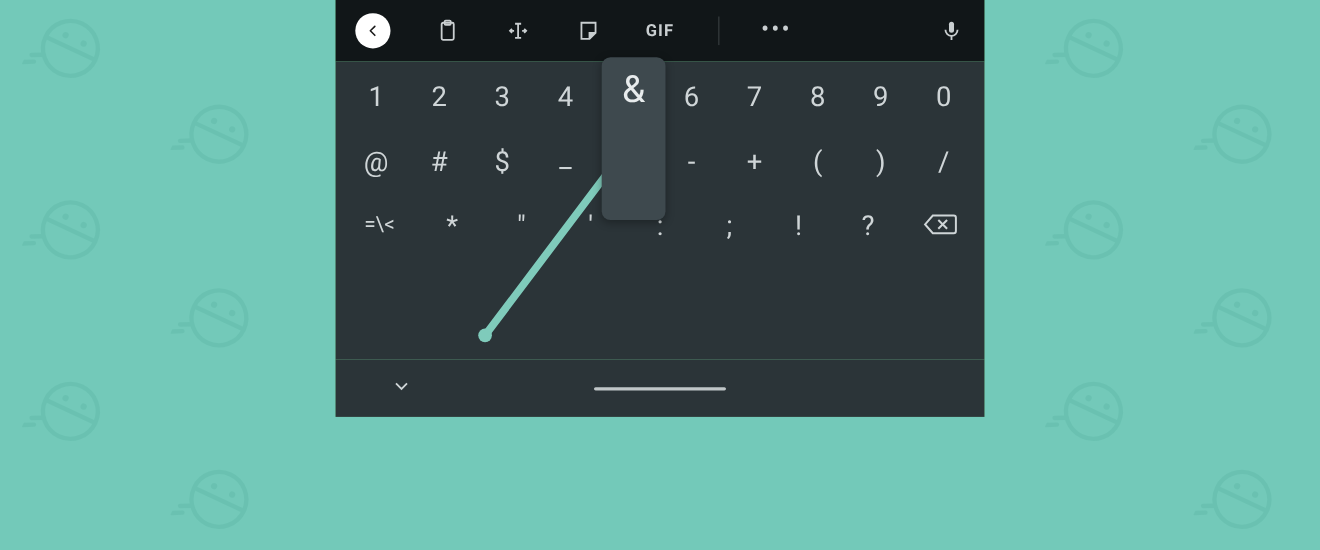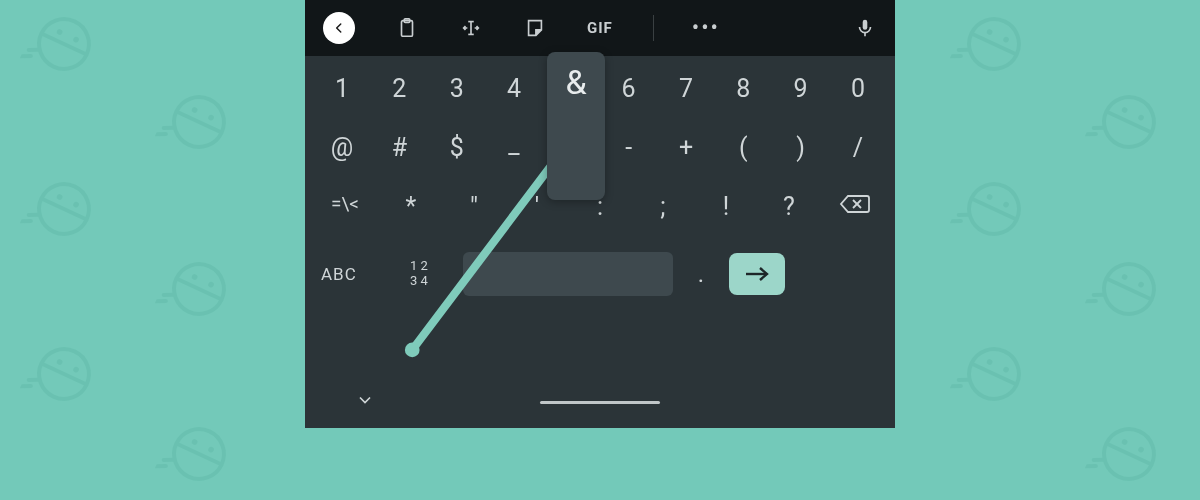--- a/index.html
+++ b/index.html
@@ -17,21 +17,21 @@
   width: 68px; height: 68px;
   opacity: 0.12;
 }
 .bg-icon svg { width: 100%; height: 100%; }
 
 .phone {
   position: absolute;
   left: 305px;
   top: 0;
   width: 590px;
-  height: 428px;
+  height: 379px;
   background: #86efac;
   display: flex;
   flex-direction: column;
 }
 
 .toolbar {
   height: 56px;
   background: #111618;
   display: flex;
   align-items: center;
@@ -380,35 +380,20 @@
       <div class="key">?</div>
       <div class="key backspace" style="width:56px;">
         <svg viewBox="0 0 32 24" width="32" height="24">
             <path d="M9 4 L28 4 Q30 4 30 6 L30 18 Q30 20 28 20 L9 20 L2 12 Z"></path>
             <line x1="14" y1="8" x2="22" y2="16"></line>
             <line x1="22" y1="8" x2="14" y2="16"></line>
           </svg>
       </div>
     </div>
 
-    <div class="row4">
-      <div class="abc-key">ABC</div>
-      <div class="num-key">
-        <div>1 2</div>
-        <div>3 4</div>
-      </div>
-      <div class="spacebar"></div>
-      <div class="period-key">.</div>
-      <div class="enter-key">
-        <svg viewBox="0 0 28 20">
-            <line x1="3" y1="10" x2="23" y2="10"></line>
-            <path d="M17 4 L24 10 L17 16"></path>
-          </svg>
-      </div>
-    </div>
 
     <div class="popup">
       <span>&amp;</span>
     </div>
 
   </div>
 
   <div class="navbar">
     <div class="nav-caret">
       <svg viewBox="0 0 24 24">

